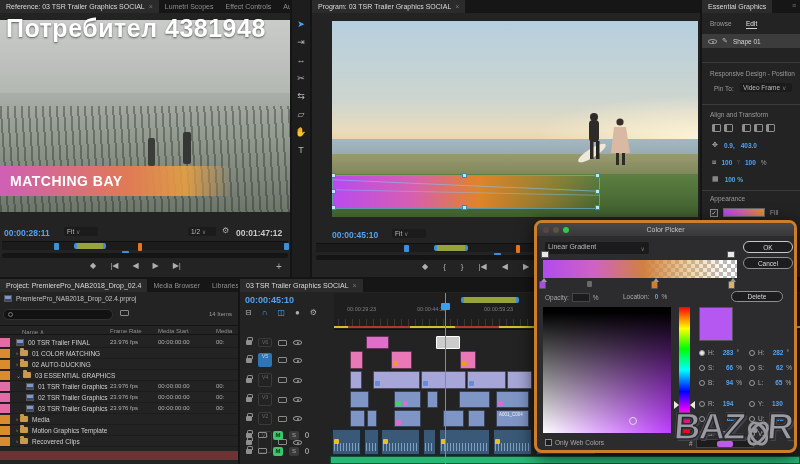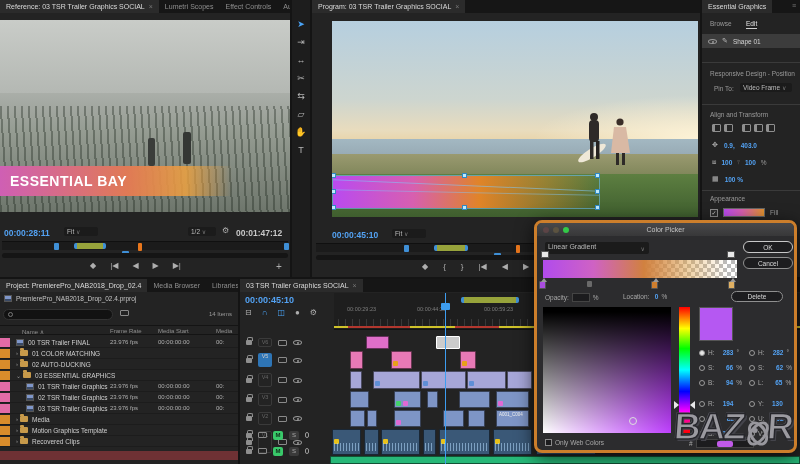--- a/index.html
+++ b/index.html
@@ -69,21 +69,21 @@
         <div class="tab"><span>Effect Controls</span></div>
         <div class="tab"><span>Audio Cli</span></div>
       </div>
 
     <div class="a" style="left:0;top:20px;width:290px;height:192px;background:linear-gradient(180deg,#c0c3bf 0%,#adb1ac 35%,#939a90 60%,#6e766c 100%);overflow:hidden;">
       <div class="a" style="left:0;top:0;width:100%;height:38%;background:linear-gradient(180deg,#c9ccc8,#b4b8b3);"></div>
       <div class="a" style="left:0;bottom:0;width:100%;height:55%;background:repeating-linear-gradient(86deg,rgba(25,35,25,.35) 0 2px,transparent 2px 7px);filter:blur(.4px);"></div>
       <div class="a" style="left:148px;top:118px;width:7px;height:28px;background:#3a3d3a;border-radius:2px;filter:blur(.7px);"></div>
       <div class="a" style="left:183px;top:112px;width:8px;height:32px;background:#343734;border-radius:2px;filter:blur(.7px);"></div>
       <div class="a" style="left:0;top:146px;width:232px;height:30px;background:linear-gradient(90deg,#cf5fb4 0%,#e07a55 55%,rgba(237,161,63,.85) 80%,rgba(237,161,63,0) 100%);display:flex;align-items:center;">
-        <span style="color:#fff;font-weight:bold;font-size:14px;letter-spacing:.5px;margin-left:10px;">ESSENTIAL BAY</span>
+        <span style="color:#fff;font-weight:bold;font-size:14px;letter-spacing:.5px;margin-left:10px;">MATCHING BAY</span>
       </div>
     </div>
 
     <div class="a tc-blue" style="left:4px;top:228px;">00:00:28:11</div>
     <div class="a dd" style="left:64px;top:227px;width:34px;"><span>Fit</span> <span class="ch">∨</span></div>
     <div class="a dd" style="left:188px;top:227px;width:28px;"><span>1/2</span> <span class="ch">∨</span></div>
     <div class="a glyph" style="left:222px;top:226px;">⚙</div>
     <div class="a tc-white" style="left:236px;top:228px;">00:01:47:12</div>
     <div class="minibar" style="left:2px;top:241px;width:286px;">
       <div class="mk-blue" style="left:52px;top:1px;"></div>
@@ -566,18 +566,19 @@
       <span>Only Web Colors</span>
     </div>
     <div class="cp-row" style="left:152px;top:216px;">
       <span>#</span>
       <span style="width:58px;height:9px;background:#1c1c1e;border:1px solid #444;display:inline-block;position:relative;">
         <span class="a" style="left:20px;top:1px;width:16px;height:6px;background:#c05ae8;border-radius:2px;"></span>
       </span>
     </div>
   </div>
 
+  <div class="a" style="left:6px;top:14px;z-index:60;color:#fff;font-weight:bold;font-size:25px;text-shadow:0 1px 2px rgba(0,0,0,.55);letter-spacing:.5px;">Потребител 4381948</div>
 
   <div class="a" style="left:674px;top:406px;z-index:70;transform:skewX(-4deg);font-weight:bold;font-size:37px;letter-spacing:-2px;color:#9b9aa0;-webkit-text-stroke:1.5px #26262b;text-shadow:2px 2px 0 #44444b,-1px -1px 0 #5c5c63;">
     <span>BAZ</span><span class="atom"><i></i></span><span>R</span>
   </div>
 
 </div>
 
 </body></html>

